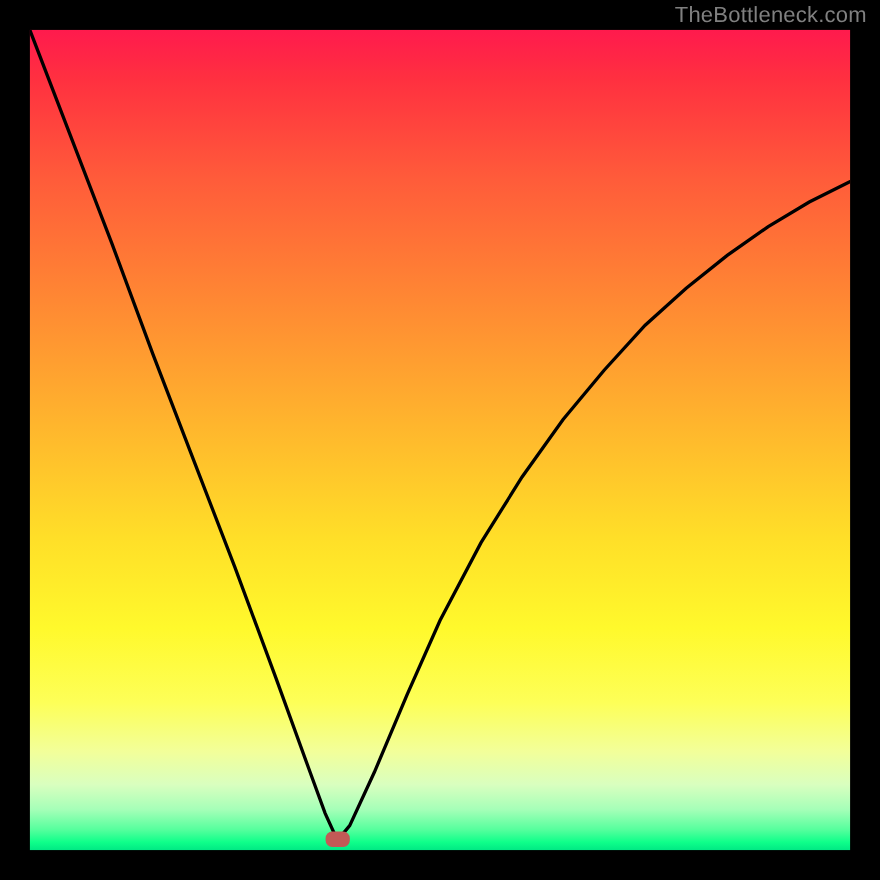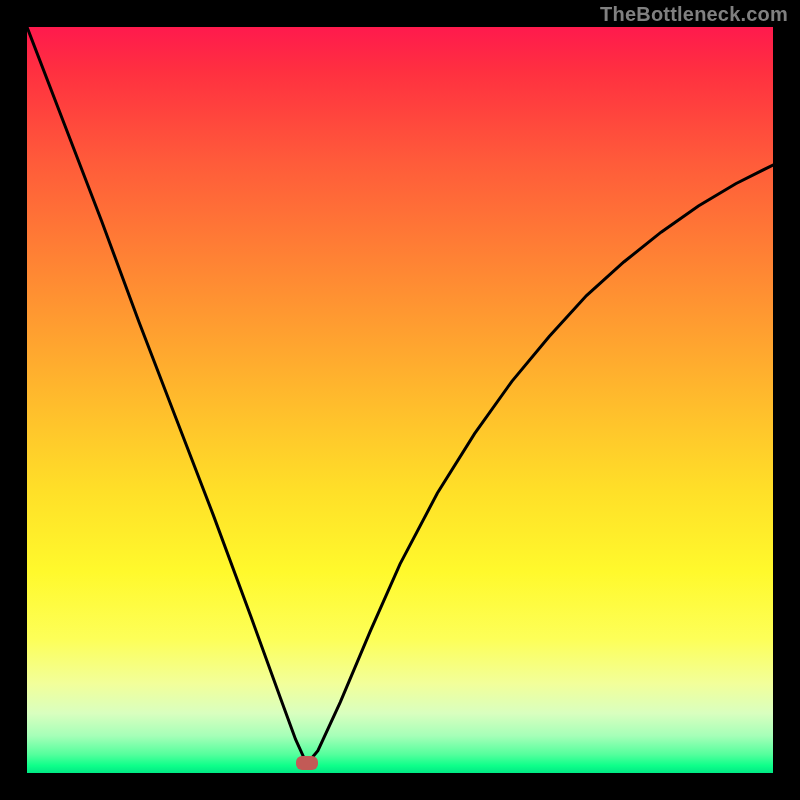--- a/index.html
+++ b/index.html
@@ -61,21 +61,21 @@
     border-radius: 6px;
     background: #c25a56;
     transform: translate(-50%, -50%);
   }
   .attribution {
     position: absolute;
     top: 3px;
     right: 12px;
     color: #808080;
     font-size: 20px;
-    font-weight: 700;
+    font-weight: 400;
     letter-spacing: 0.2px;
   }
 </style>
 </head>
 <body>
 
 <div class="frame">
   <div class="plot">
     <div class="gradient"></div>
     <svg class="curve-svg" viewBox="0 0 746 746" preserveAspectRatio="none">

